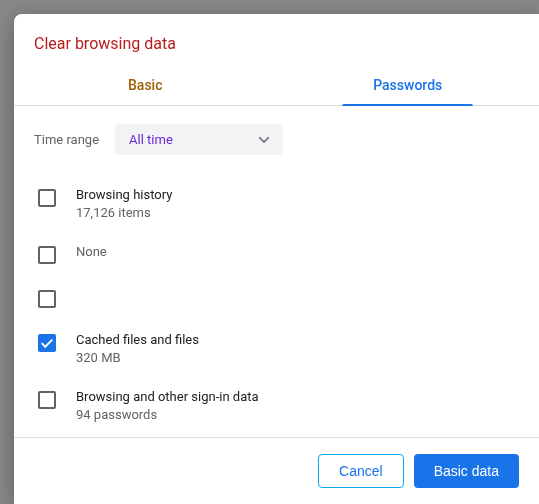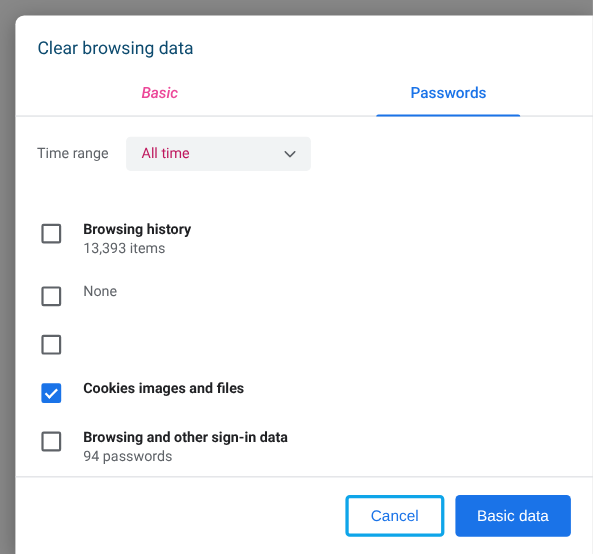--- a/index.html
+++ b/index.html
@@ -18,37 +18,37 @@
     right: 0;
     bottom: 0;
     background: #fff;
     border-radius: 8px 0 0 0;
     box-shadow: 0 4px 20px rgba(0,0,0,0.3);
     display: flex;
     flex-direction: column;
   }
   .title {
     font-size: 16px;
-    color: #0c4a6e;
+    color: #b91c1c;
     padding: 20px 20px 14px 20px;
   }
   .tabs {
     display: flex;
     border-bottom: 1px solid #dadce0;
   }
   .tab {
     flex: 1;
     text-align: center;
     padding: 10px 0 12px 0;
     font-size: 14px;
     font-weight: 500;
     cursor: pointer;
     position: relative;
   }
-  .tab-inactive { color: #ec4899; font-style: italic; }
+  .tab-inactive { color: #a16207; }
   .tab-active { color: #1a73e8; }
   .tab-active::after {
     content: "";
     position: absolute;
     left: 25%;
     right: 25%;
     bottom: -1px;
     height: 2px;
     background: #1a73e8;
     border-radius: 2px 2px 0 0;
@@ -62,36 +62,36 @@
   .body {
     position: absolute;
     inset: 0;
     overflow-y: auto;
     padding: 18px 20px 6px 20px;
   }
   .timerange-row {
     display: flex;
     align-items: center;
     gap: 16px;
-    margin-bottom: 36px;
+    margin-bottom: 22px;
   }
   .timerange-label {
     font-size: 13px;
     color: #5f6368;
   }
   .select {
     display: flex;
     align-items: center;
     justify-content: space-between;
     background: #f1f3f4;
     border-radius: 4px;
     padding: 8px 14px;
     width: 168px;
     font-size: 13px;
-    color: #be185d;
+    color: #6d28d9;
     cursor: pointer;
   }
   .select svg { flex-shrink: 0; }
   .item {
     display: flex;
     align-items: flex-start;
     gap: 20px;
     padding: 10px 0 14px 4px;
   }
   .checkbox {
@@ -112,40 +112,40 @@
   }
   .checkbox.checked::after {
     content: "";
     width: 4px;
     height: 9px;
     border: solid #fff;
     border-width: 0 2px 2px 0;
     transform: rotate(45deg) translate(-1px,-1px);
   }
   .item-text { display: flex; flex-direction: column; gap: 3px; }
-  .item-title { font-size: 13px; color: #202124; font-weight: bold; }
+  .item-title { font-size: 13px; color: #202124; }
   .item-sub { font-size: 13px; color: #5f6368; }
   .footer {
     display: flex;
     justify-content: flex-end;
     gap: 10px;
     padding: 16px 20px;
   }
   .btn {
     font-size: 14px;
     font-weight: 500;
     padding: 8px 20px;
     border-radius: 4px;
     cursor: pointer;
     border: none;
   }
   .btn-secondary {
     background: #fff;
     color: #1a73e8;
-    border: 3px solid #0ea5e9;
+    border: 1px solid #0ea5e9;
   }
   .btn-primary {
     background: #1a73e8;
     color: #fff;
   }
   
   .body::-webkit-scrollbar { width: 14px; }
   .body::-webkit-scrollbar-thumb { background: #bdc1c6; border-radius: 2px; }
   .body::-webkit-scrollbar-track { background: #f1f1f1; }
 </style>
@@ -169,41 +169,42 @@
           <svg width="10" height="6" viewBox="0 0 10 6">
               <path d="M0 0 L5 5 L10 0" fill="none" stroke="#5f6368" stroke-width="1.5"></path>
             </svg>
         </div>
       </div>
 
       <div class="item">
         <div class="checkbox"></div>
         <div class="item-text">
           <span class="item-title">Browsing history</span>
-          <span class="item-sub">13,393 items</span>
+          <span class="item-sub">17,126 items</span>
         </div>
       </div>
 
       <div class="item">
         <div class="checkbox"></div>
         <div class="item-text">
           <span class="item-sub">None</span>
         </div>
       </div>
 
       <div class="item">
         <div class="checkbox"></div>
         <div class="item-text">
         </div>
       </div>
 
       <div class="item">
         <div class="checkbox checked"></div>
         <div class="item-text">
-          <span class="item-title">Cookies images and files</span>
+          <span class="item-title">Cached files and files</span>
+          <span class="item-sub">320 MB</span>
         </div>
       </div>
 
       <div class="item">
         <div class="checkbox"></div>
         <div class="item-text">
           <span class="item-title">Browsing and other sign-in data</span>
           <span class="item-sub">94 passwords</span>
         </div>
       </div>

